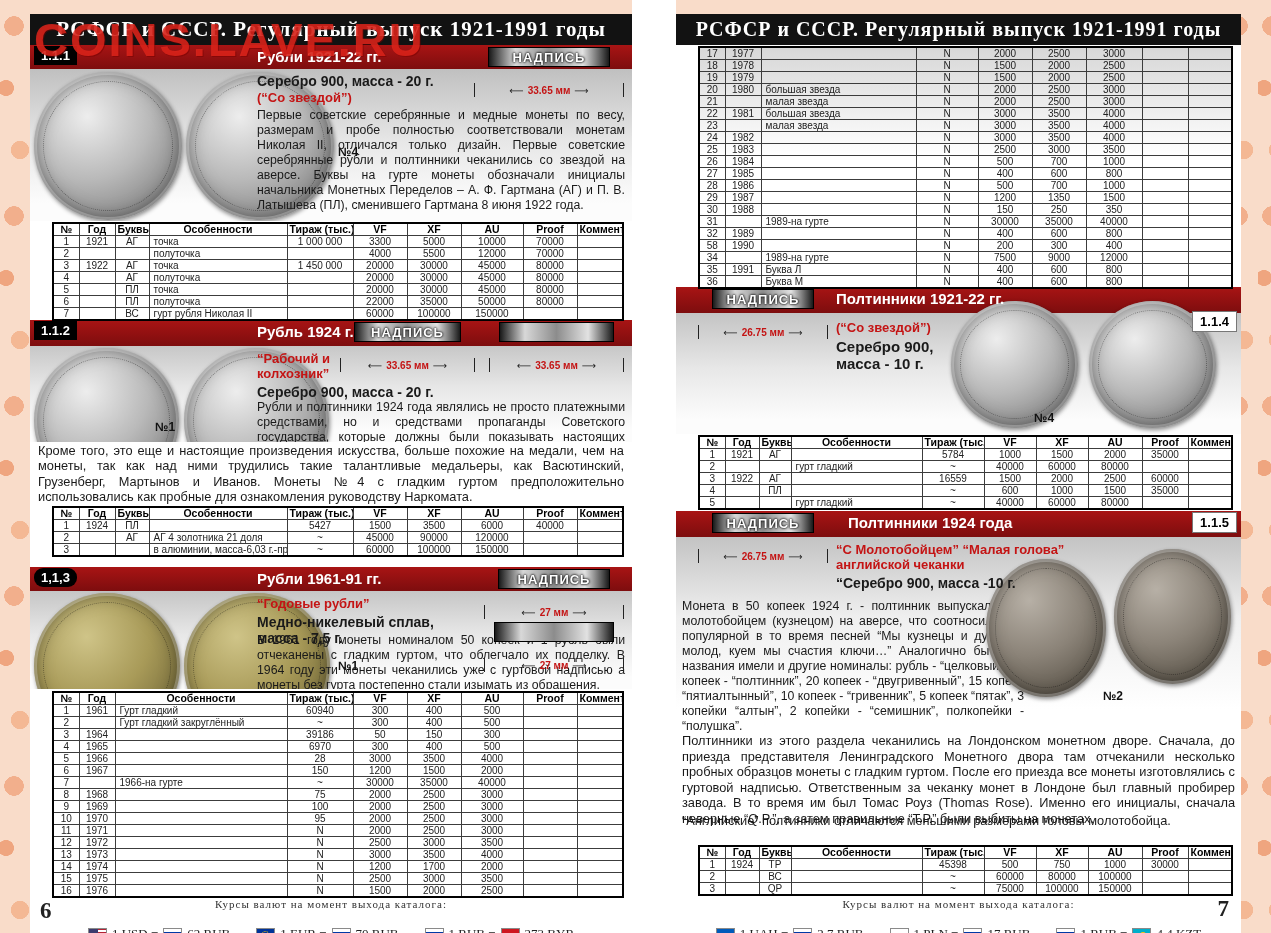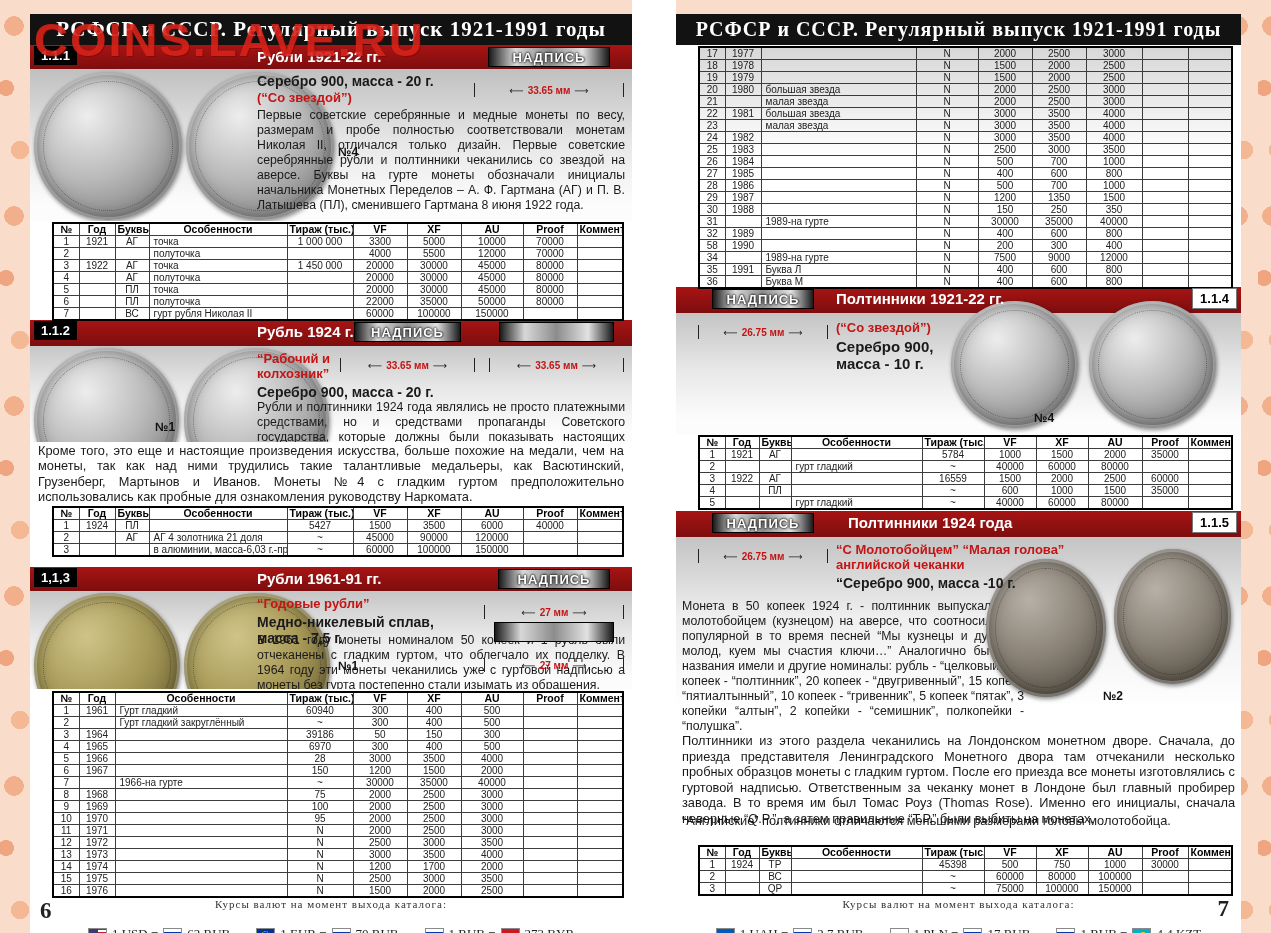--- a/index.html
+++ b/index.html
@@ -346,21 +346,21 @@
             <td>150000</td>
             <td></td>
             <td></td>
           </tr>
         </tbody>
       </table>
   </div>
 
   <div class="sec" style="top:553px;height:122px;">
     <div class="secband"></div>
-    <div class="numbox" style="left:4px;">1,1,3</div>
+    <div class="numbox" style="left:4px;border-radius:9px;">1,1,3</div>
     <div class="sectitle" style="left:227px;">Рубли 1961-91 гг.</div>
     <div class="badgebox" style="right:8px;top:2px;width:140px;">
       <div class="badge">
           <span>НАДПИСЬ</span>
         </div>
       <div class="measure">
           <span>27 мм</span>
         </div>
       <div class="badge plain" style="margin-top:3px;"></div>
       <div class="measure">
@@ -851,21 +851,21 @@
             <td>800</td>
             <td></td>
             <td></td>
           </tr>
         </tbody>
       </table>
   </div>
 
   <div class="sec" style="top:273px;height:147px;">
     <div class="secband tall"></div>
-    <div class="numbox white" style="right:4px;">1.1.4</div>
+    <div class="numbox white" style="right:4px;margin-top:23px;">1.1.4</div>
     <div class="sectitle" style="left:160px;">Полтинники 1921-22 гг.</div>
     <div class="badgebox" style="left:22px;top:2px;width:130px;">
       <div class="badge">
           <span>НАДПИСЬ</span>
         </div>
       <div class="measure">
           <span>26.75 мм</span>
         </div>
     </div>
     <div class="textcol" style="left:160px;top:32px;width:160px;">

